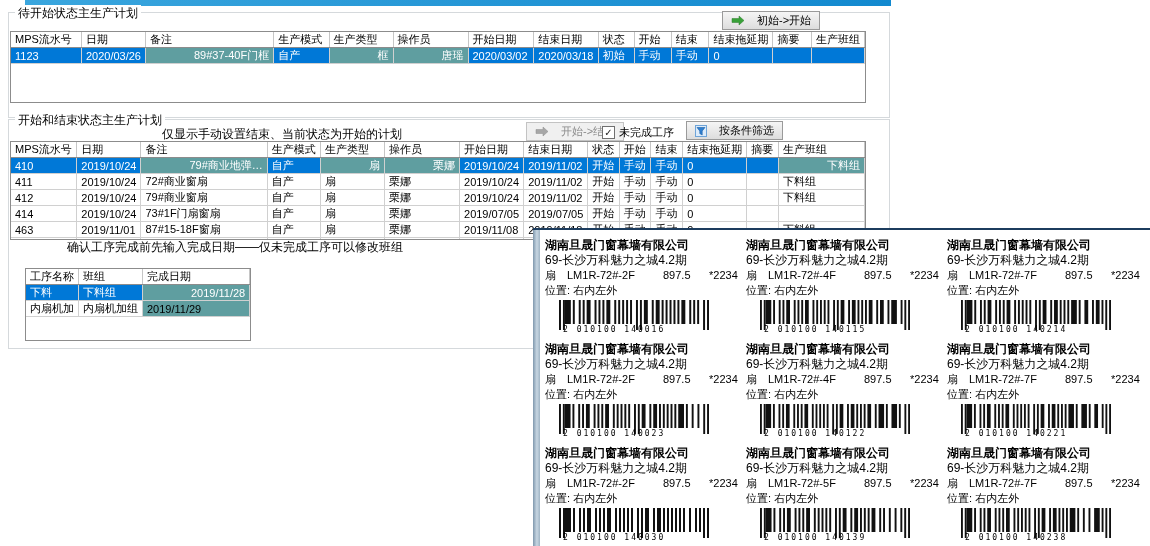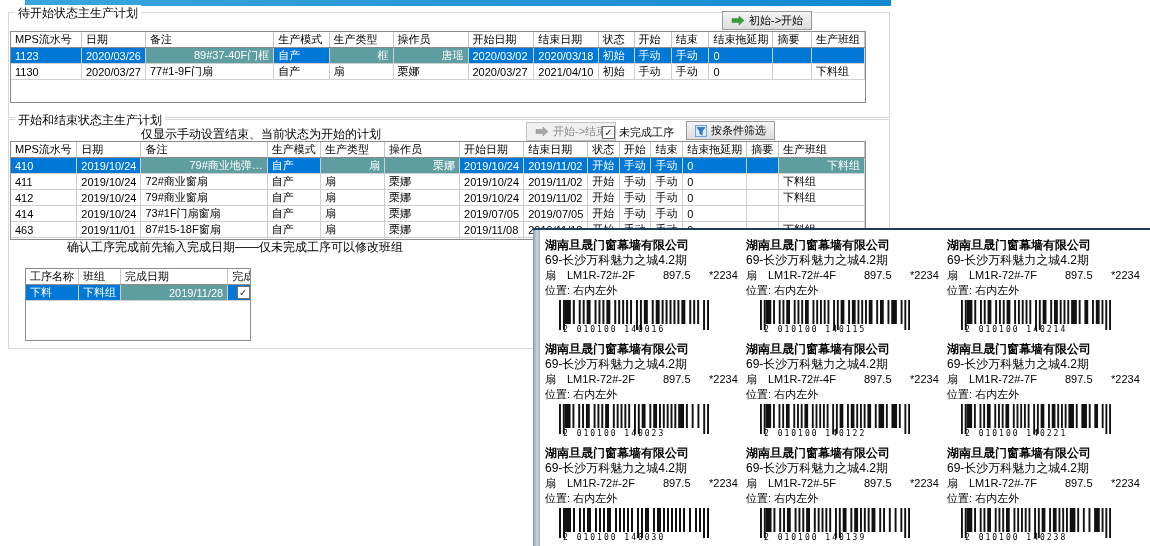--- a/index.html
+++ b/index.html
@@ -6,21 +6,21 @@
   .canvas{position:relative;width:1150px;height:546px;background:#fff;overflow:hidden;}
 
   .top-strip{position:absolute;left:25px;top:0;width:866px;height:6px;
     background:linear-gradient(90deg,#3aa6de,#1289cf);}
 
   .groupbox{position:absolute;border:1px solid #d5d9dc;background:#fff;}
   .gb-title{position:absolute;top:-8px;left:6px;background:#fff;padding:0 3px;
     font-size:12px;color:#000;white-space:nowrap;}
   .note{position:absolute;font-size:12px;color:#000;text-align:center;white-space:nowrap;}
 
-  .btn{position:absolute;display:flex;align-items:center;gap:4px;height:19px;padding:0 8px;
+  .btn{position:absolute;display:flex;align-items:center;gap:12px;height:19px;padding:0 8px;
     background:linear-gradient(#f5f5f5,#dddddd);border:1px solid #9a9a9a;font-size:11px;
     color:#000;cursor:pointer;white-space:nowrap;}
   .btn.disabled{background:#f0f0f0;border-color:#c3c3c3;color:#8a8a8a;}
   .btn svg{flex:0 0 auto;}
 
   .cbwrap{position:absolute;display:flex;align-items:center;gap:4px;font-size:11px;white-space:nowrap;}
   .cbx{display:inline-block;width:11px;height:11px;background:#fff;border:1px solid #707070;
     font-size:10px;line-height:11px;text-align:center;color:#222;}
   .cbx.checked::before{content:"\2713";}
 
@@ -118,44 +118,28 @@
             <td class="teal">唐瑶</td>
             <td>2020/03/02</td>
             <td>2020/03/18</td>
             <td>初始</td>
             <td>手动</td>
             <td>手动</td>
             <td>0</td>
             <td></td>
             <td></td>
           </tr>
-          <tr>
-            <td>1130</td>
-            <td>2020/03/27</td>
-            <td>77#1-9F门扇</td>
-            <td>自产</td>
-            <td>扇</td>
-            <td>栗娜</td>
-            <td>2020/03/27</td>
-            <td>2021/04/10</td>
-            <td>初始</td>
-            <td>手动</td>
-            <td>手动</td>
-            <td>0</td>
-            <td></td>
-            <td>下料组</td>
-          </tr>
         </tbody>
       </table>
     </div>
 
   <div class="groupbox" style="left:8px;top:119px;width:880px;height:228px;">
     <span class="gb-title">开始和结束状态主生产计划</span>
   </div>
-  <div class="note" style="left:1px;top:126px;width:520px;">仅显示手动设置结束、当前状态为开始的计划</div>
+  <div class="note" style="left:22px;top:126px;width:520px;">仅显示手动设置结束、当前状态为开始的计划</div>
   <button class="btn disabled" style="left:526px;top:122px;">
     <svg width="14" height="11" viewBox="0 0 14 11">
         <path d="M1 3.5h7V1l5 4.5L8 10V7.5H1z" fill="#a7a7a7" stroke="#8e8e8e" stroke-width="0.5"></path>
       </svg>
     <span>开始-&gt;结束</span>
   </button>
   <div class="cbwrap" style="left:602px;top:125px;">
     <span class="cbx checked"></span>
     <span>未完成工序</span>
   </div>
@@ -320,20 +304,26 @@
             <th>完成</th>
           </tr>
         </thead>
         <tbody>
           <tr class="sel">
             <td>下料</td>
             <td>下料组</td>
             <td class="teal">2019/11/28</td>
             <td style="text-align: center;"><span class="cbx checked"></span></td>
           </tr>
+          <tr>
+            <td>内扇机加</td>
+            <td>内扇机加组</td>
+            <td class="teal">2019/11/29</td>
+            <td style="text-align: center;"><span class="cbx checked"></span></td>
+          </tr>
         </tbody>
       </table>
     </div>
 
   <div class="labels-panel">
     <div class="panel-left-edge"></div>
     <div class="labels-grid">
         <div class="label-card">
           <div class="lc-company">湖南旦晟门窗幕墙有限公司</div>
           <div class="lc-project">69-长沙万科魅力之城4.2期</div>

